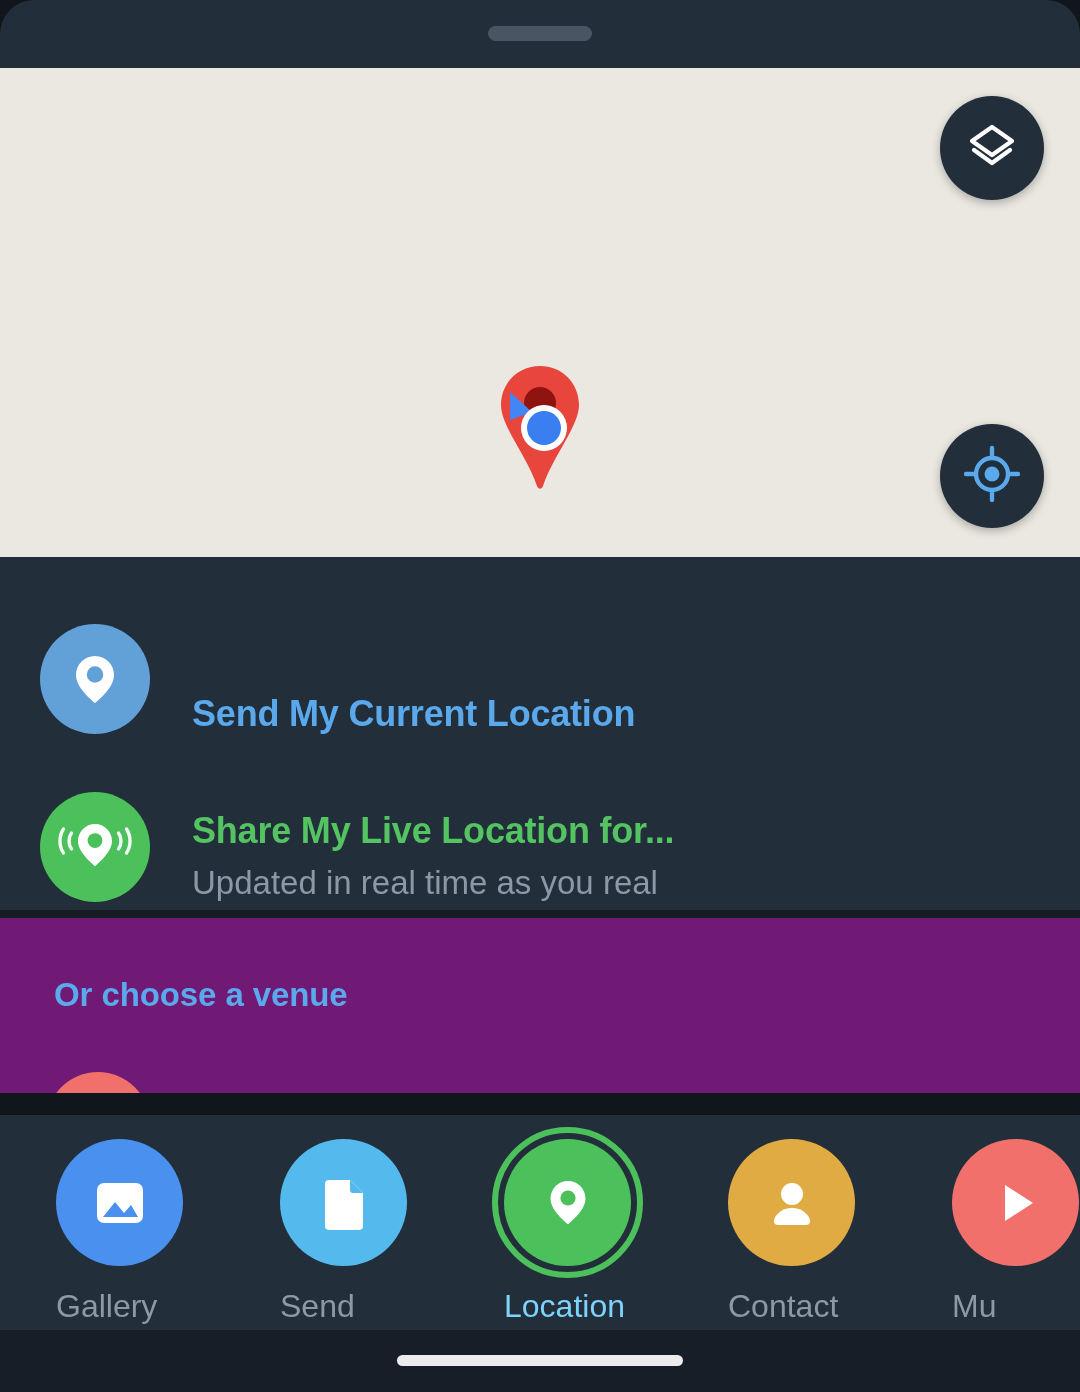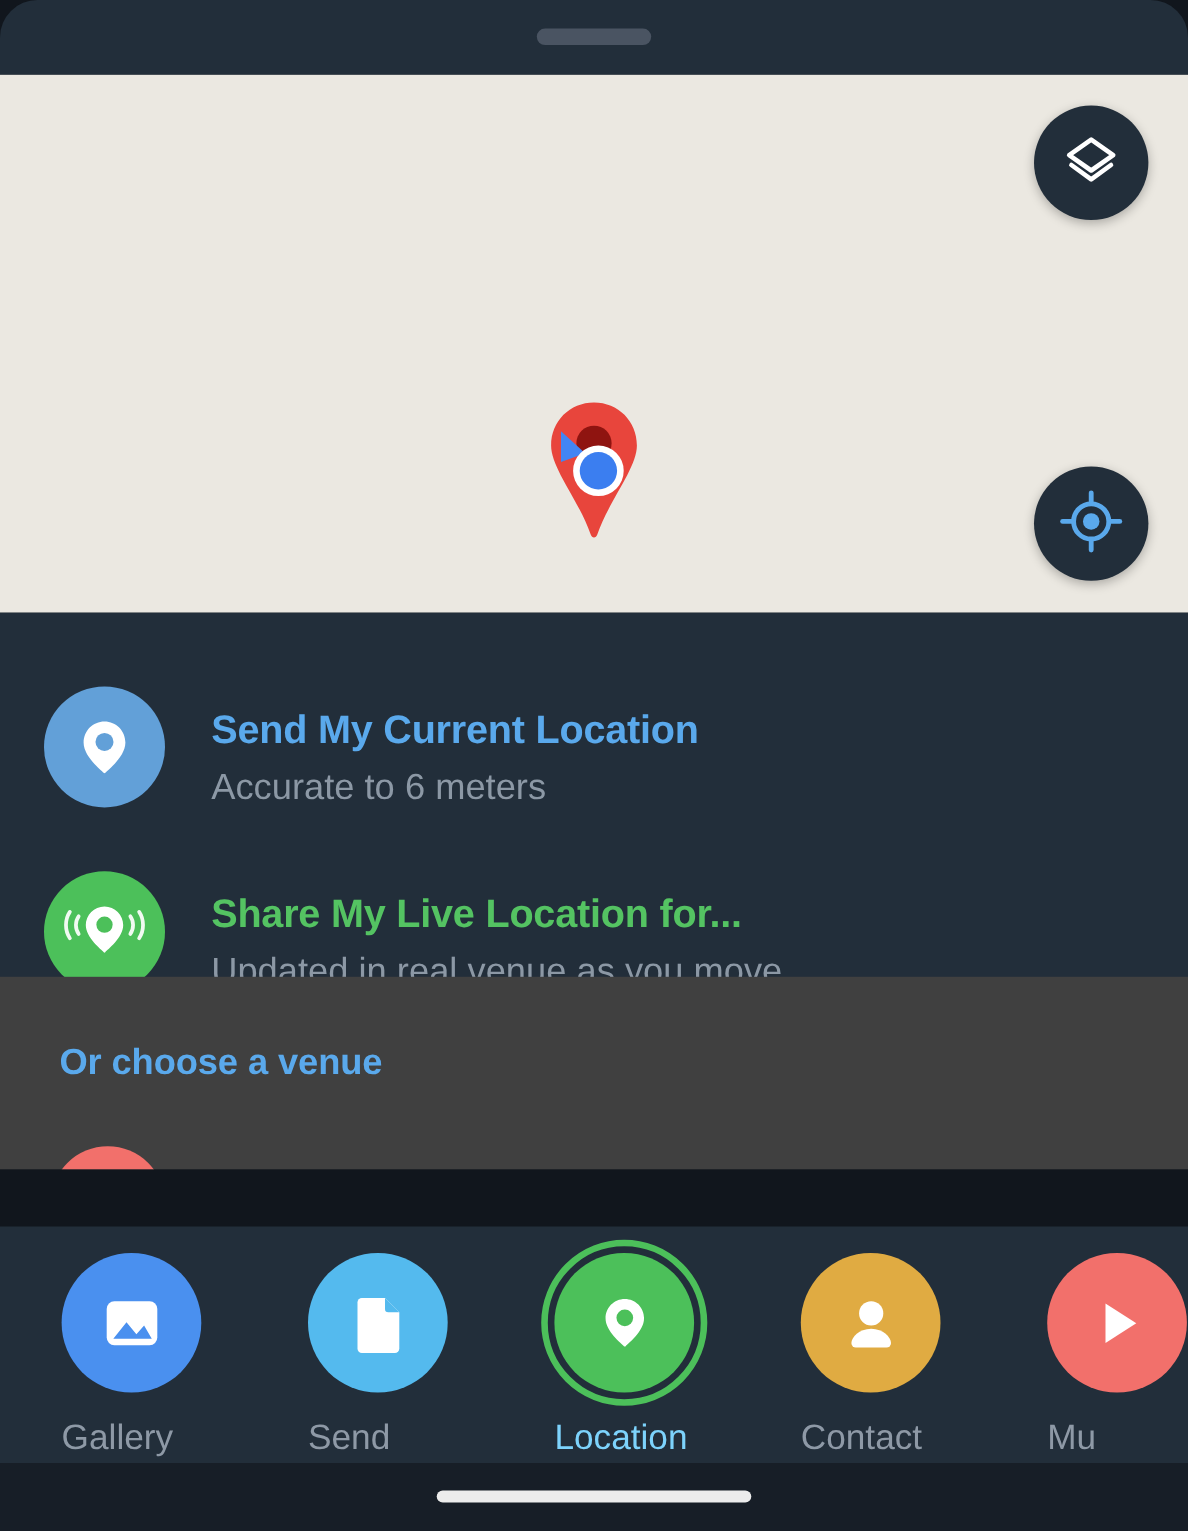--- a/index.html
+++ b/index.html
@@ -105,23 +105,23 @@
 
   
   .divider {
     position:absolute; top:910px; left:0;
     width:1080px; height:30px;
     background:#161c24;
   }
 
   
   .venues {
-    position:absolute; top:888px; left:0;
+    position:absolute; top:918px; left:0;
     width:1080px; height:175px;
-    background:#404040;
+    background:#701a75;
     overflow:hidden;
   }
   .venues-header {
     position:absolute; top:58px; left:54px;
     font-size:33px; font-weight:bold;
     color:#5aa9ec; letter-spacing:-0.1px;
   }
   .venue-row {
     position:absolute; top:136px; left:0;
     width:1080px; height:140px;
@@ -250,40 +250,39 @@
 
     <div class="option-row r1">
       <div class="opt-icon blue">
         <svg width="58" height="58" viewBox="0 0 58 58">
           <path d="M29 6 C18.5 6 10 14.5 10 25 C10 38 26 50 28.2 52.6 C28.6 53.1 29.4 53.1 29.8 52.6 C32 50 48 38 48 25 C48 14.5 39.5 6 29 6 Z" fill="#ffffff"></path>
           <circle cx="29" cy="24.5" r="8.2" fill="#62a0d8"></circle>
         </svg>
       </div>
       <div class="opt-text">
         <div class="opt-title blue">Send My Current Location</div>
-        <div class="opt-sub">Accurate to 6 meters</div>
       </div>
     </div>
 
     <div class="option-row r2">
       <div class="opt-icon green">
         <svg width="74" height="58" viewBox="0 0 74 58">
           <path d="M37 6 C27.6 6 20 13.6 20 23 C20 34.6 34.3 45.4 36.3 47.7 C36.7 48.2 37.3 48.2 37.7 47.7 C39.7 45.4 54 34.6 54 23 C54 13.6 46.4 6 37 6 Z" fill="#ffffff"></path>
           <circle cx="37" cy="22.6" r="7.4" fill="#4cc05a"></circle>
           <g fill="none" stroke="#ffffff" stroke-width="3.4" stroke-linecap="round" opacity="0.92">
             <path d="M13.5 15 C10.2 19.5 10.2 26.5 13.5 31"></path>
             <path d="M5.5 11 C0.8 18 0.8 28 5.5 35"></path>
             <path d="M60.5 15 C63.8 19.5 63.8 26.5 60.5 31"></path>
             <path d="M68.5 11 C73.2 18 73.2 28 68.5 35"></path>
           </g>
         </svg>
       </div>
       <div class="opt-text">
         <div class="opt-title green">Share My Live Location for...</div>
-        <div class="opt-sub">Updated in real venue as you move</div>
+        <div class="opt-sub">Updated in real time as you real</div>
       </div>
     </div>
   </div>
 
   <div class="divider"></div>
 
   <div class="venues">
     <div class="venues-header">Or choose a venue</div>
 
     <div class="venue-row">

